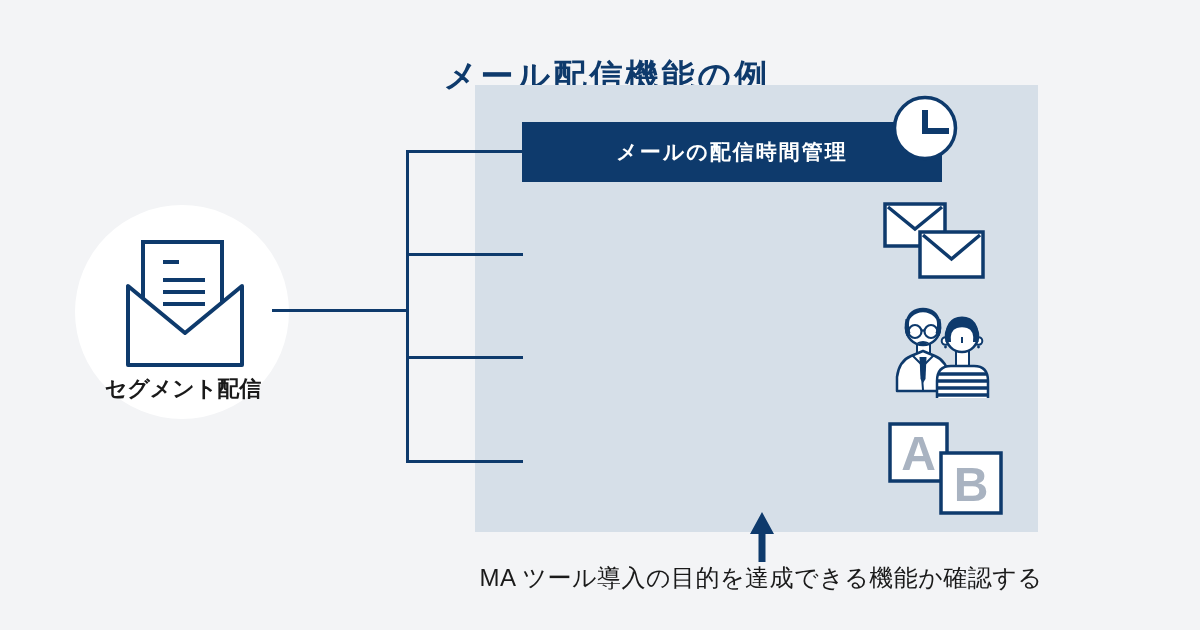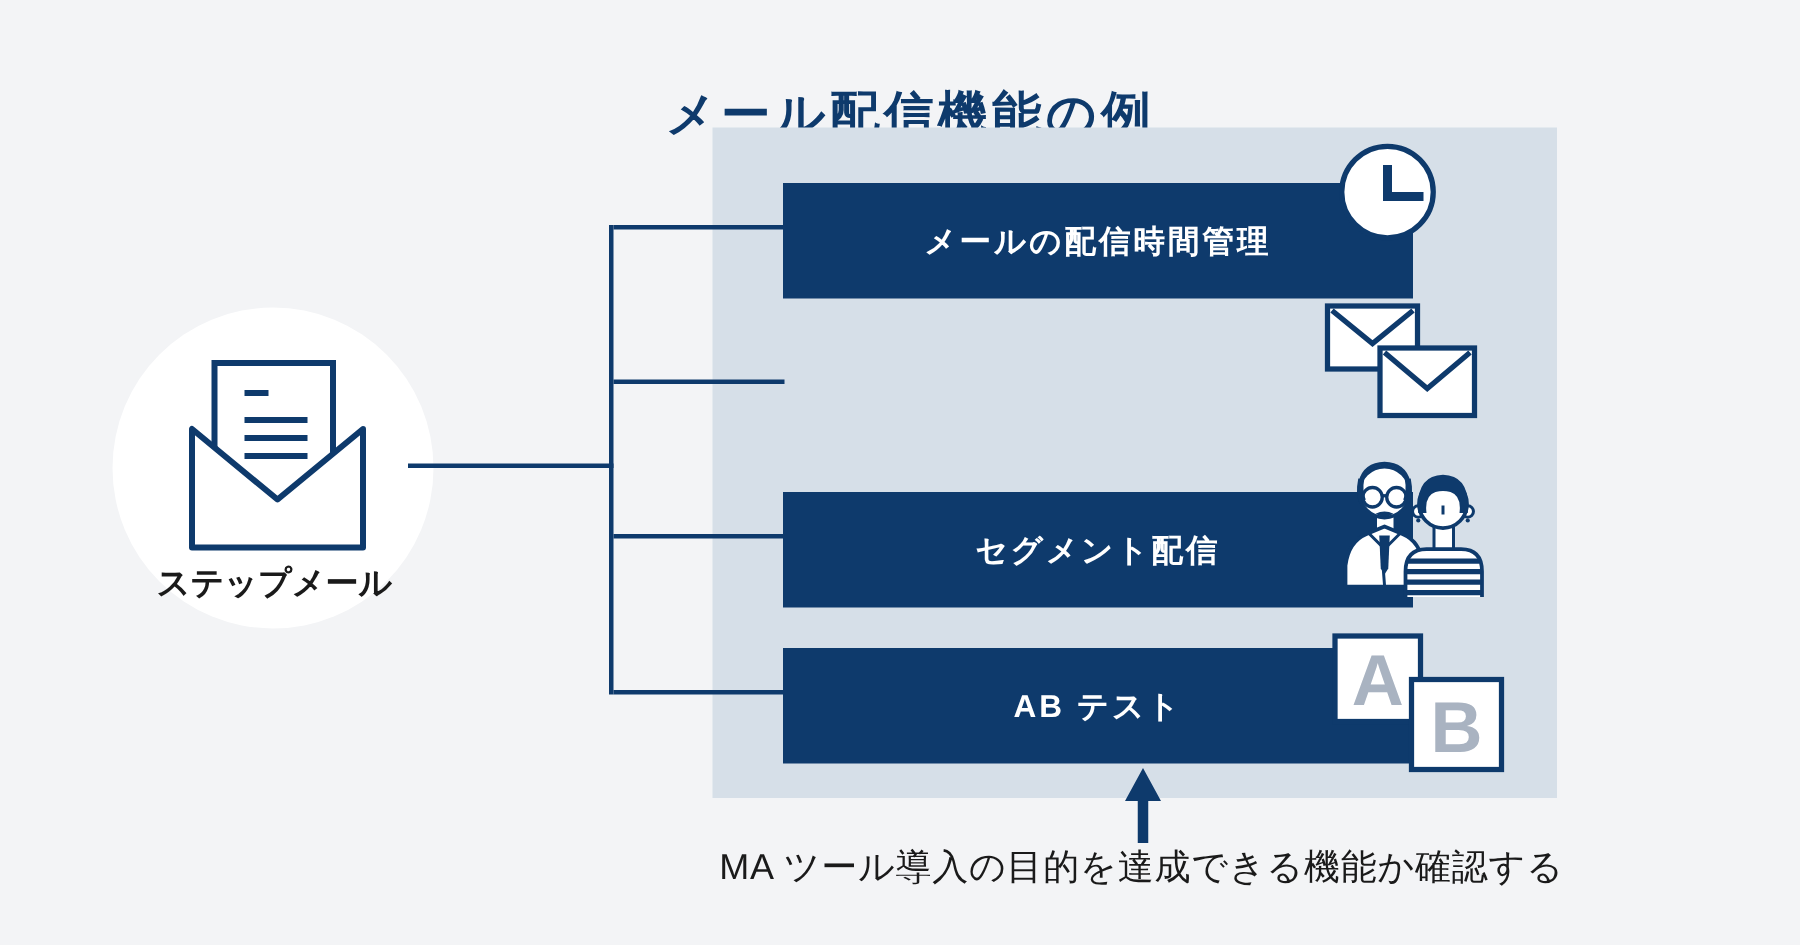--- a/index.html
+++ b/index.html
@@ -21,21 +21,21 @@
   }
   .line{position:absolute;background:#0e3a6c;}
   .feed-line{left:272px;top:309px;width:137px;height:3px;}
   .trunk-line{left:406px;top:150px;width:3px;height:313px;}
   .branch{left:409px;width:114px;height:3px;}
   .branch-1{top:150px;}
   .branch-2{top:253px;}
   .branch-3{top:356px;}
   .branch-4{top:460px;}
   .bar{
-    position:absolute;left:522px;width:420px;height:77px;
+    position:absolute;left:522px;width:420px;height:60px;
     background:#0e3a6c;color:#ffffff;
     display:flex;align-items:center;justify-content:center;
     font-size:21px;font-weight:bold;letter-spacing:2px;white-space:nowrap;
   }
   .bar-1{top:122px;}
   .bar-2{top:225px;}
   .bar-3{top:328px;}
   .bar-4{top:432px;}
   .source-circle{
     position:absolute;left:75px;top:205px;width:214px;height:214px;
@@ -55,37 +55,31 @@
 </head>
 <body>
 
 <div class="stage">
 
   <div class="title">メール配信機能の例</div>
 
   <div class="panel"></div>
 
   <div class="source-circle"></div>
-  <div class="source-label">ステップメール</div>
+  <div class="source-label">セグメント配信</div>
 
   <div class="line feed-line"></div>
   <div class="line trunk-line"></div>
   <div class="line branch branch-1"></div>
   <div class="line branch branch-2"></div>
   <div class="line branch branch-3"></div>
   <div class="line branch branch-4"></div>
 
   <div class="bar bar-1">
     <span>メールの配信時間管理</span>
-  </div>
-  <div class="bar bar-3">
-    <span>セグメント配信</span>
-  </div>
-  <div class="bar bar-4">
-    <span>AB テスト</span>
   </div>
 
   <svg class="icon-overlay" viewBox="0 0 1200 630">
 
     <g>
       <rect x="143" y="242" width="79" height="92" fill="#ffffff" stroke="#0e3a6c" stroke-width="4"></rect>
       <line x1="163" y1="262" x2="179" y2="262" stroke="#0e3a6c" stroke-width="4"></line>
       <line x1="163" y1="280" x2="205" y2="280" stroke="#0e3a6c" stroke-width="4"></line>
       <line x1="163" y1="292" x2="205" y2="292" stroke="#0e3a6c" stroke-width="4"></line>
       <line x1="163" y1="304" x2="205" y2="304" stroke="#0e3a6c" stroke-width="4"></line>

